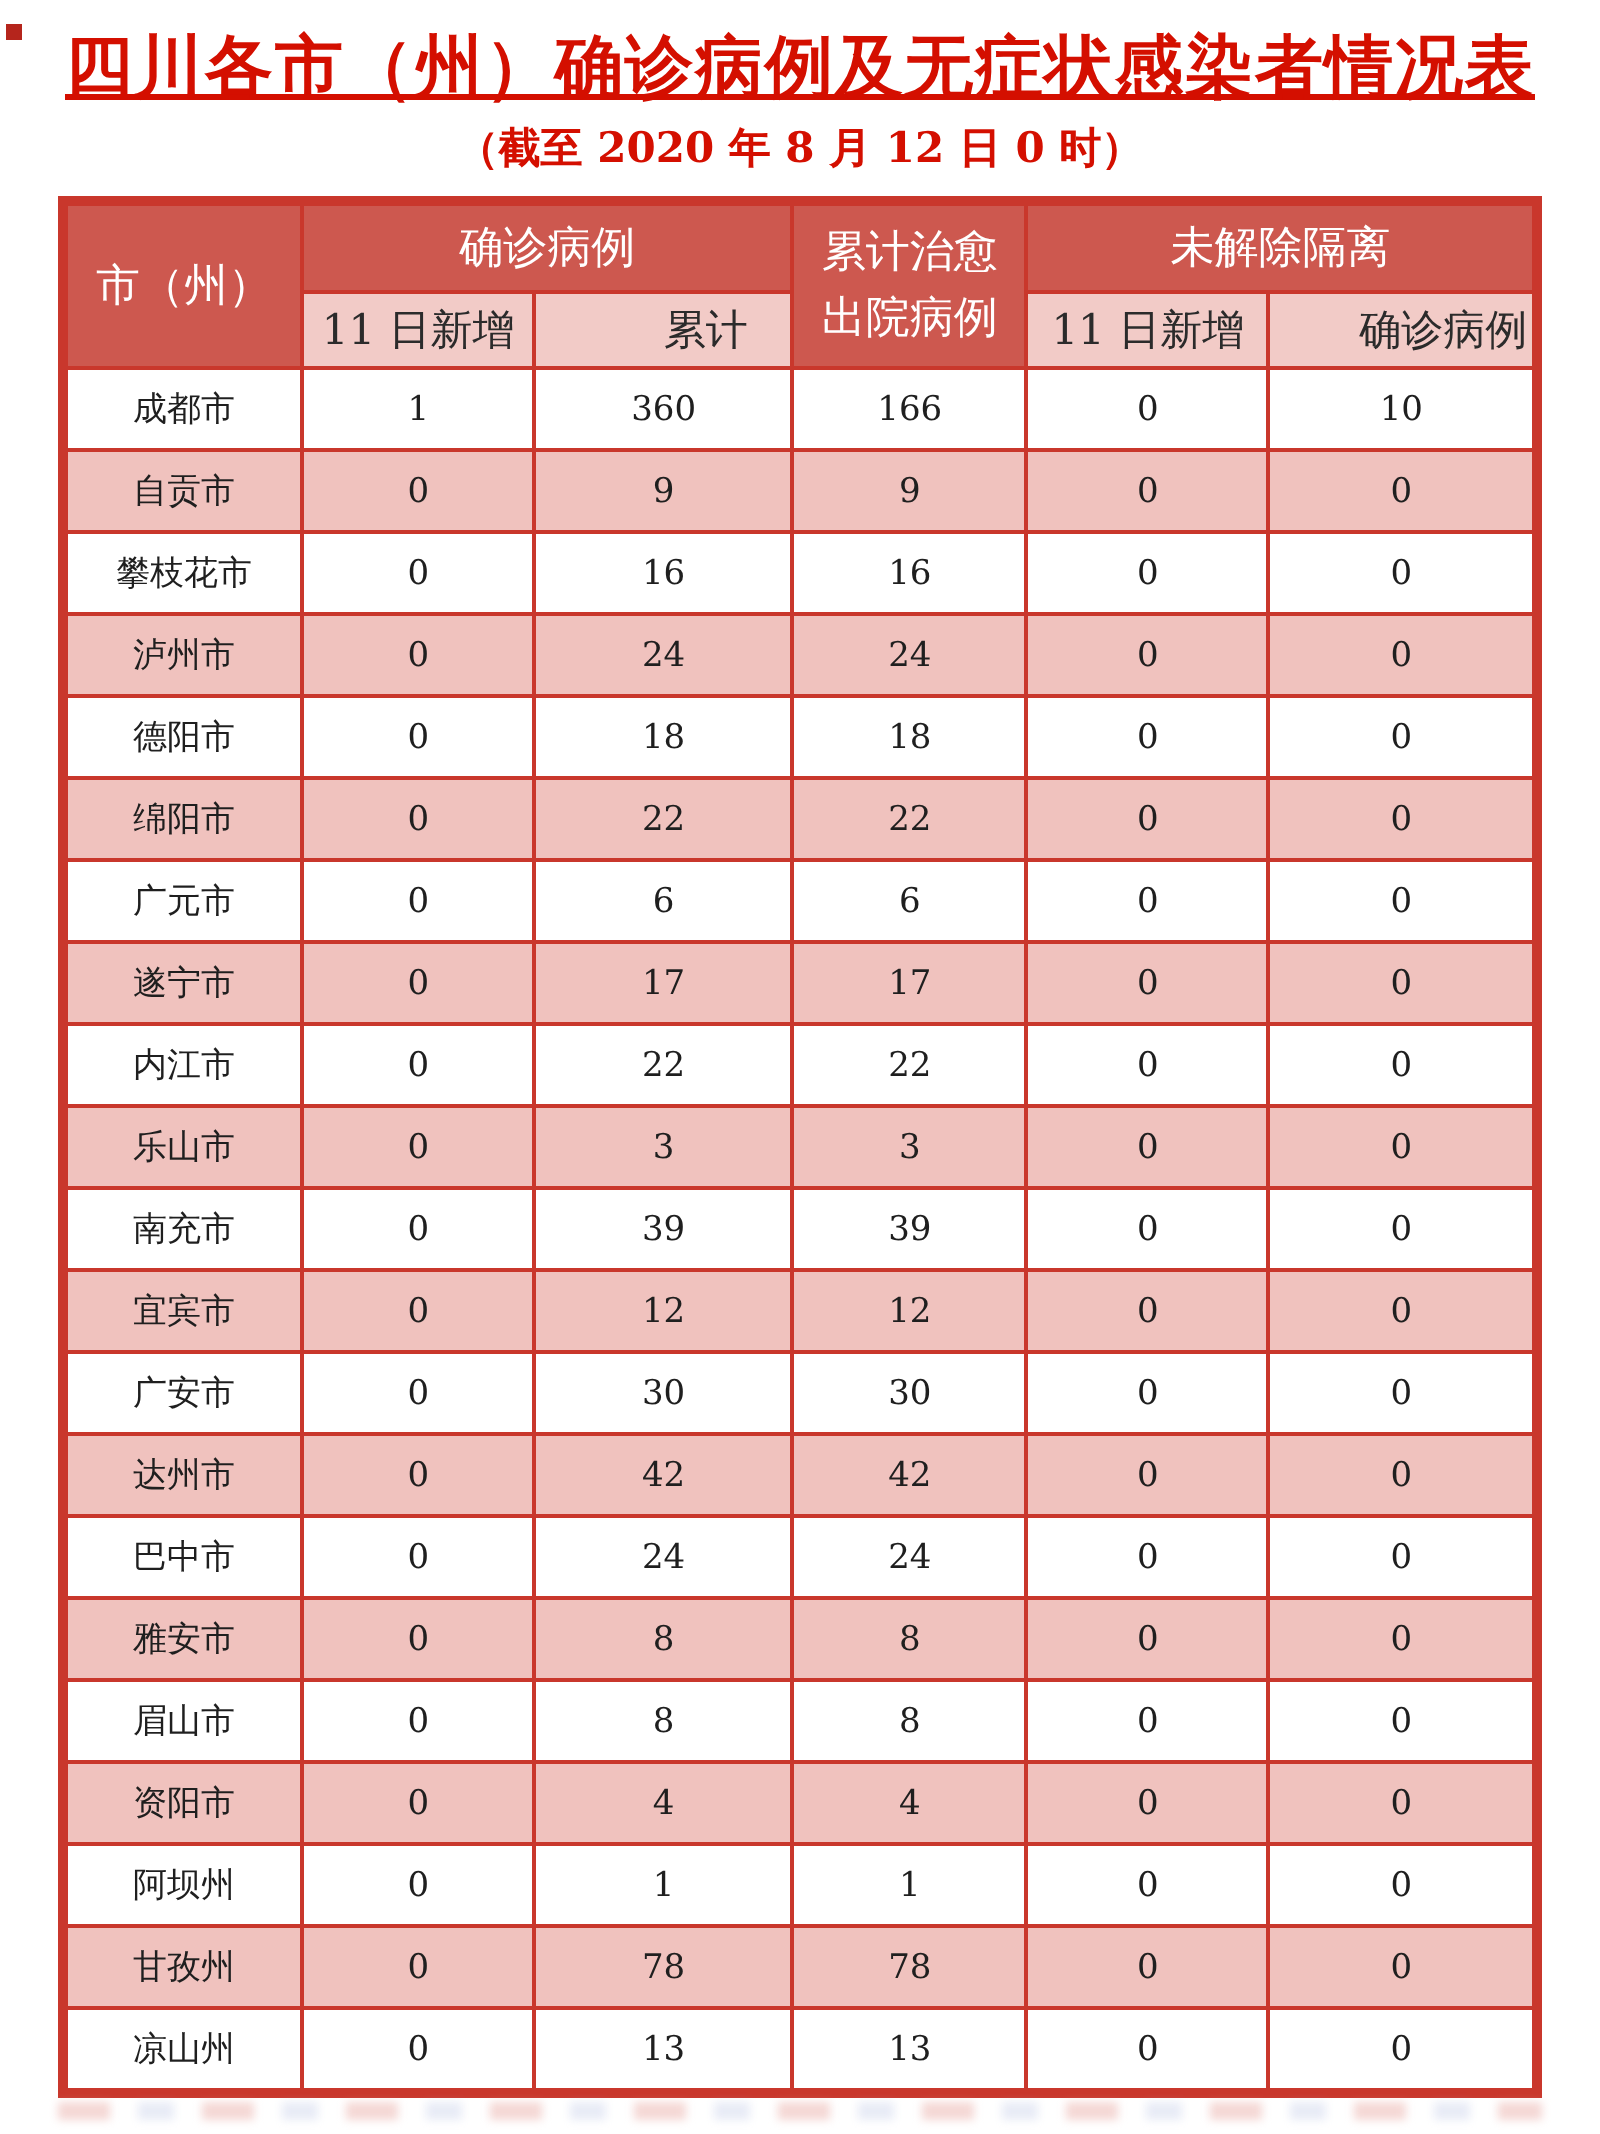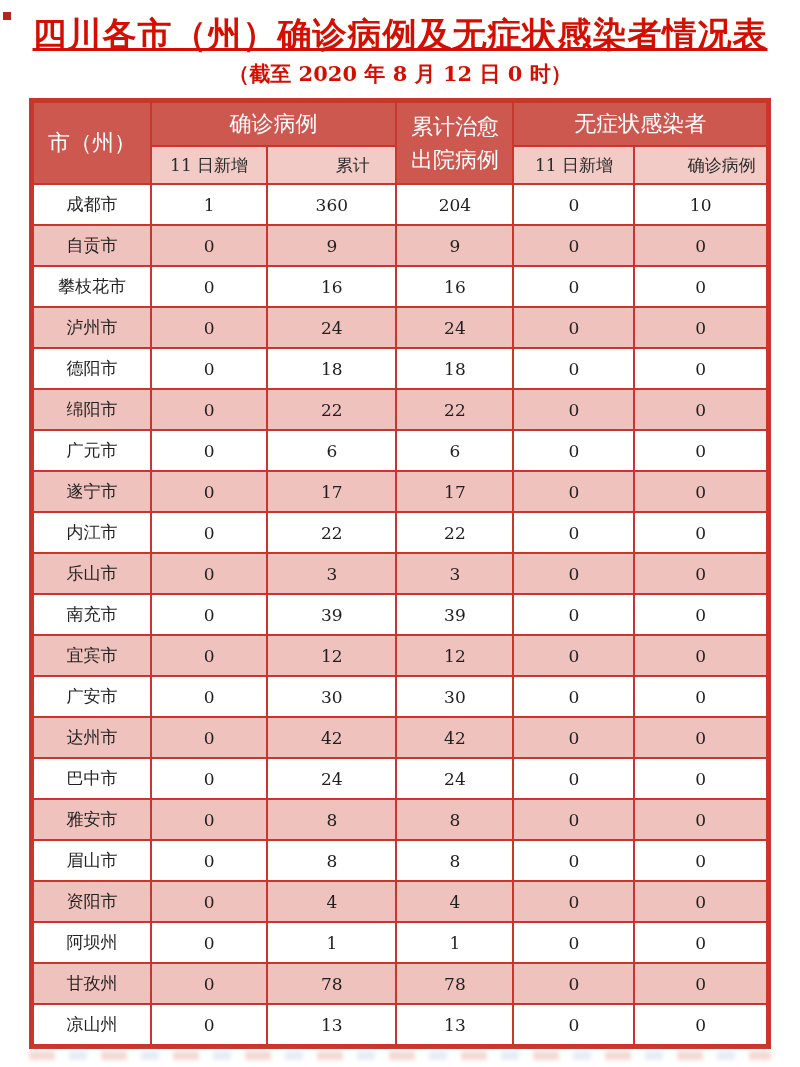--- a/index.html
+++ b/index.html
@@ -61,21 +61,21 @@
     font-size:22px;
     height:40px;
   }
   th.cured-cell{
     padding:0 10px;
     line-height:1.5;
   }
   th.sub{
     background:var(--subheader-bg);
     color:#2b2b2b;
-    font-size:17px;
+    font-size:21px;
     height:34px;
     border-top:4px solid #ffffff;
   }
   th.sub-first{border-left:4px solid #ffffff;}
   th.sub-last{border-right:4px solid #ffffff;padding-left:43px;}
   thead th{border-bottom:3px solid var(--border-red);}
   tbody td{
     height:37px;
     font-size:17px;
     color:var(--cell-text);
@@ -109,35 +109,35 @@
     <col style="width:17.5%">
     <col style="width:15.9%">
     <col style="width:16.4%">
     <col style="width:18.2%">
   </colgroup>
   <thead>
     <tr>
       <th class="rowspan-cell" rowspan="2">市（州）</th>
       <th class="group" colspan="2">确诊病例</th>
       <th class="rowspan-cell cured-cell" rowspan="2">累计治愈出院病例</th>
-      <th class="group" colspan="2">无症状感染者</th>
+      <th class="group" colspan="2">未解除隔离</th>
     </tr>
     <tr>
       <th class="sub sub-first">11 日新增</th>
       <th class="sub sub-last">累计</th>
       <th class="sub sub-first">11 日新增</th>
       <th class="sub sub-last">确诊病例</th>
     </tr>
   </thead>
   <tbody>
       <tr>
         <td>成都市</td>
         <td>1</td>
         <td>360</td>
-        <td>204</td>
+        <td>166</td>
         <td>0</td>
         <td>10</td>
       </tr>
       <tr>
         <td>自贡市</td>
         <td>0</td>
         <td>9</td>
         <td>9</td>
         <td>0</td>
         <td>0</td>

